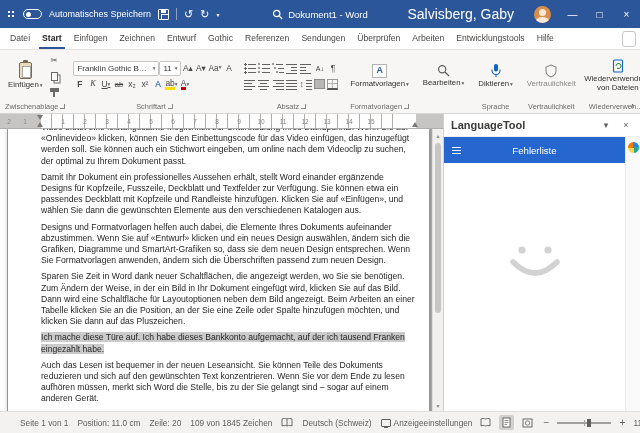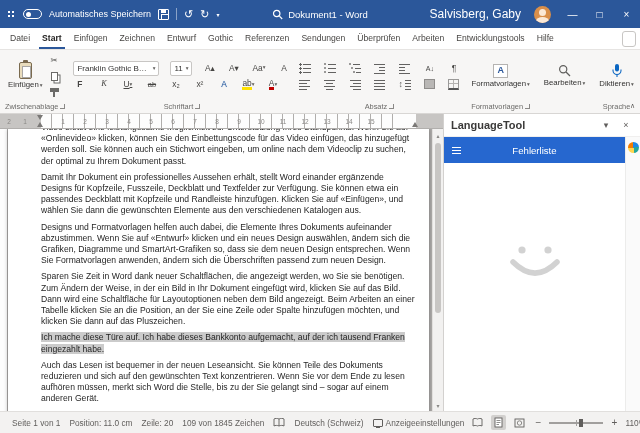--- a/index.html
+++ b/index.html
@@ -16,21 +16,21 @@
   .toggle{width:19px;height:10px;border:1px solid #fff;border-radius:6px;position:relative}
   .toggle .knob{position:absolute;left:1.5px;top:1.5px;width:5px;height:5px;border-radius:50%;background:#fff}
   .save-icon{width:11px;height:11px;border:1px solid #fff;border-radius:1px;position:relative}
   .save-icon::before{content:"";position:absolute;left:2px;top:0;width:5px;height:3px;background:#fff}
   .save-icon::after{content:"";position:absolute;left:2px;bottom:0;width:6px;height:4px;border:1px solid #fff;border-bottom:none}
   .tb-glyph{font-size:11px;line-height:1;color:#fff}
   .tb-caret{font-size:6px;color:#fff}
   .tb-sep{width:1px;height:12px;background:rgba(255,255,255,.45)}
   .tb-center{position:absolute;left:50%;transform:translateX(-50%);display:flex;align-items:center;gap:5px;font-size:9.5px}
   .tb-right{margin-left:auto;display:flex;align-items:center;height:100%}
-  .user-name{font-size:12px;margin-right:13px}
+  .user-name{font-size:14px;margin-right:20px}
   .avatar{width:17px;height:17px;border-radius:50%;background:#d98f4a;position:relative;overflow:hidden;margin-right:8px}
   .avatar::before{content:"";position:absolute;left:5px;top:3px;width:7px;height:7px;border-radius:50%;background:#fbe9d7}
   .avatar::after{content:"";position:absolute;left:2px;top:11px;width:13px;height:8px;border-radius:50% 50% 0 0;background:#fbe9d7}
   .winbtn{width:27px;height:28px;display:flex;align-items:center;justify-content:center;font-size:10px}
 
   
   .tabrow{height:22px;flex:0 0 auto;background:#fff;border-bottom:1px solid #e6e4e2;display:flex;align-items:stretch;
     padding:0 4px 0 7px;font-size:8.6px;color:#484644}
   .tabs{display:flex;align-items:stretch;gap:6px}
   .rtab{display:flex;align-items:center;padding:0 3px;border-bottom:2px solid transparent;white-space:nowrap}
@@ -38,21 +38,21 @@
   .tabrow-right{margin-left:auto;display:flex;align-items:center;gap:5px}
   .trbtn{display:flex;align-items:center;gap:3px;border:1px solid #c8c6c4;border-radius:3px;background:#fff;
     height:16px;padding:0 6px;font-size:8.4px;color:#3b3a39;white-space:nowrap}
 
   
   .ribbon{height:64px;flex:0 0 auto;background:#f7f6f5;border-bottom:1px solid #d8d6d4;display:flex;
     padding:2px 2px 0;position:relative;overflow:hidden}
   .rgroup{display:flex;flex-direction:column;padding:0 3px;flex:0 0 auto}
   .rg-content{flex:1;display:flex;align-items:center;gap:2px}
   .rg-rows{display:flex;flex-direction:column;justify-content:center;gap:2px}
-  .rg-row{display:flex;align-items:center;gap:11px}
+  .rg-row{display:flex;align-items:center;gap:0}
   .rg-label{height:13px;display:flex;align-items:center;justify-content:center;gap:2px;font-size:7.4px;
     color:#6b6a68;white-space:nowrap;overflow:hidden;text-overflow:ellipsis;max-width:76px;align-self:center;position:relative}
   .launcher{width:5px;height:5px;border-right:1px solid #8a8886;border-bottom:1px solid #8a8886;flex:0 0 auto}
   .vsep{width:1px;background:#e1dfdd;margin:3px 1px}
   .bigbtn{display:flex;flex-direction:column;align-items:center;justify-content:center;gap:2px;
     padding:1px 3px;font-size:7.8px;color:#323130;text-align:center;line-height:1.15}
   .bb-label{display:flex;align-items:center;gap:1px;white-space:nowrap}
   .car{font-size:5.5px;color:#605e5c}
   .sbtn{min-width:13px;height:14px;display:flex;align-items:center;justify-content:center;font-size:8.4px;
     color:#464543;border-radius:2px;padding:0 1px;line-height:1}
@@ -151,21 +151,21 @@
   .lt-bluebar .bb-title{position:absolute;left:0;right:0;text-align:center;font-size:9.6px;font-weight:normal}
   .panel-body{flex:1;position:relative;background:#fff}
   .smiley{position:absolute;left:50%;top:32%;transform:translateX(-50%)}
   .empty-text{position:absolute;left:50%;top:60%;transform:translateX(-50%);width:80px;text-align:center;
     font-size:10px;line-height:14px;color:#9b9a99}
   .panel-rail{width:15px;flex:0 0 auto;background:#fafafa;border-left:1px solid #ececeb;display:flex;flex-direction:column;align-items:center;padding-top:5px}
   .rail-logo{width:11px;height:11px;border-radius:50%;background:conic-gradient(#1e88e5 0 25%,#26a69a 0 50%,#ffd54f 0 75%,#f57c00 0 100%)}
 
   
   .statusbar{height:22px;flex:0 0 auto;background:#f3f2f1;border-top:1px solid #e1dfdd;display:flex;align-items:center;
-    padding:0 12px;font-size:8.3px;color:#605e5c;gap:9px;white-space:nowrap}
+    padding:0 20px;font-size:8.3px;color:#605e5c;gap:9px;white-space:nowrap}
   .sb-right{margin-left:auto;display:flex;align-items:center;gap:6px}
   .sb-item{display:flex;align-items:center;gap:3px}
   .monitor-icon{width:10px;height:8px;border:1px solid #605e5c;border-radius:1px;position:relative}
   .monitor-icon::after{content:"";position:absolute;left:2px;bottom:-2px;width:4px;height:1px;background:#605e5c}
   .vic{width:15px;height:15px;display:flex;align-items:center;justify-content:center;border-radius:2px}
   .vic.active{background:#d2d0ce}
   .zoomtrack{width:54px;height:2px;background:#a19f9d;position:relative}
   .zoomthumb{position:absolute;left:55%;top:-3px;width:4px;height:8px;background:#605e5c}
   .zoomnotch{position:absolute;left:50%;top:-2px;width:1px;height:6px;background:#a19f9d}
   .zbtn{font-size:10px;color:#605e5c;width:10px;text-align:center}

